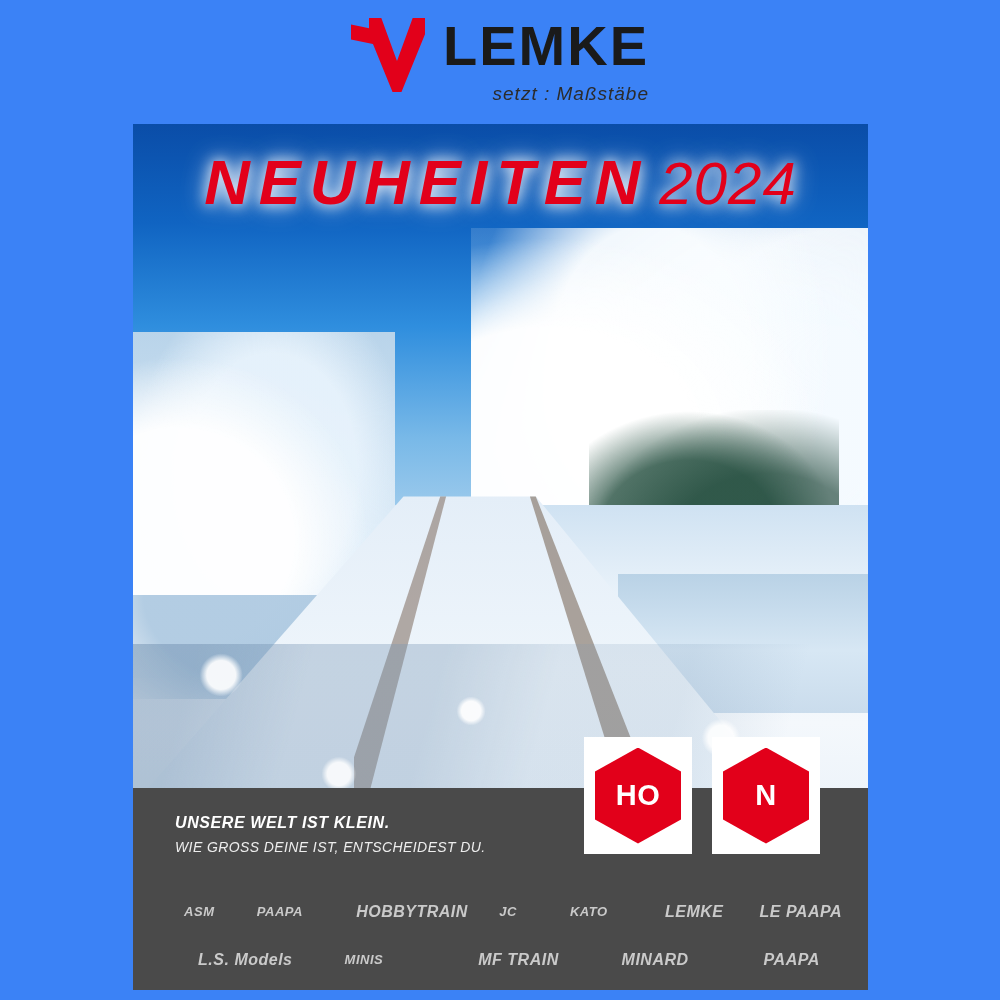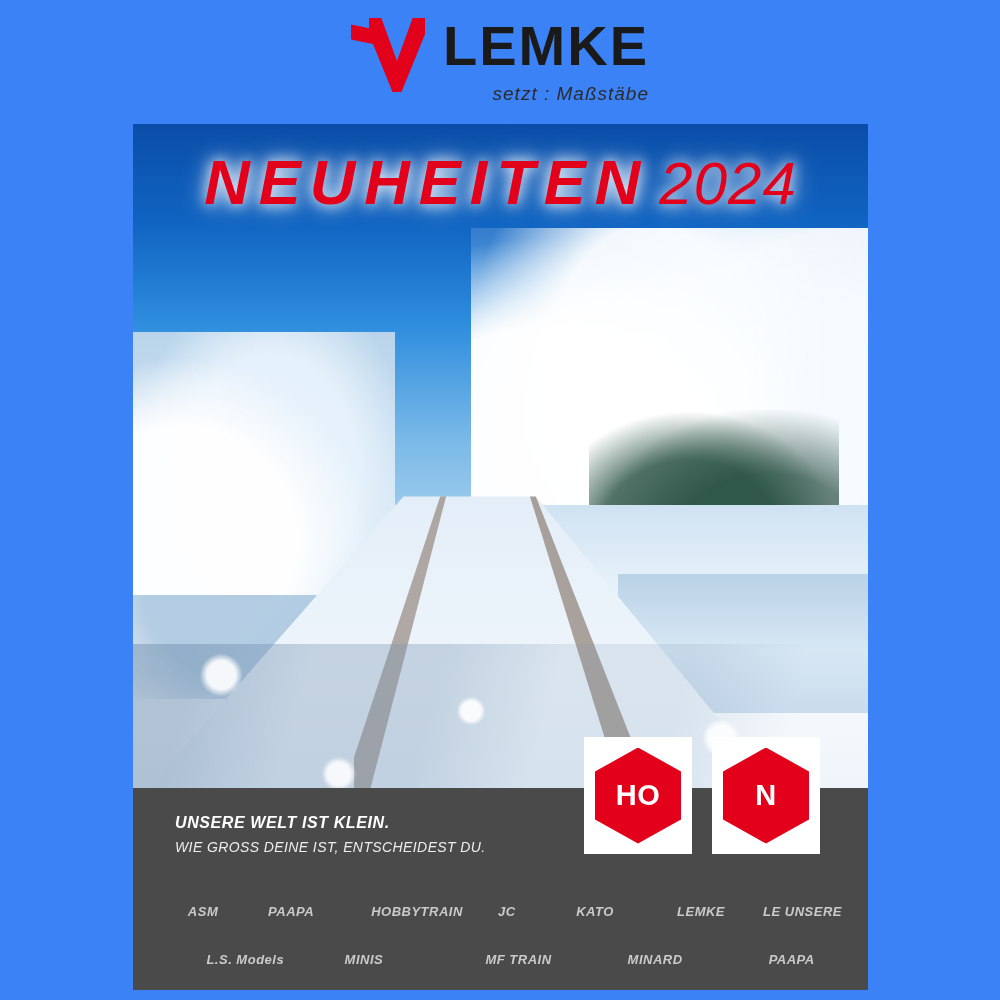--- a/index.html
+++ b/index.html
@@ -349,21 +349,21 @@
     color: #dcdcdc;
     font-size: 13px;
     font-weight: bold;
     letter-spacing: 0.5px;
     text-align: center;
     line-height: 1.05;
     opacity: 0.88;
     white-space: nowrap;
   }
   .logo-cell span.small {
-    font-size: 13px;
+    font-size: 16px;
     margin-left: 36px;
   }
 </style>
 </head>
 <body>
 
 <div class="page">
 
   <div class="brand">
     <div class="brand-inner">
@@ -425,21 +425,21 @@
           <div class="logo-cell">
             <span>JC</span>
           </div>
           <div class="logo-cell">
             <span>KATO</span>
           </div>
           <div class="logo-cell">
             <span class="small">LEMKE</span>
           </div>
           <div class="logo-cell">
-            <span class="small">LE UNSERE</span>
+            <span class="small">LE PAAPA</span>
           </div>
         </div>
         <div class="logo-row">
           <div class="logo-cell">
             <span class="small">L.S. Models</span>
           </div>
           <div class="logo-cell">
             <span>MINIS</span>
           </div>
           <div class="logo-cell">

